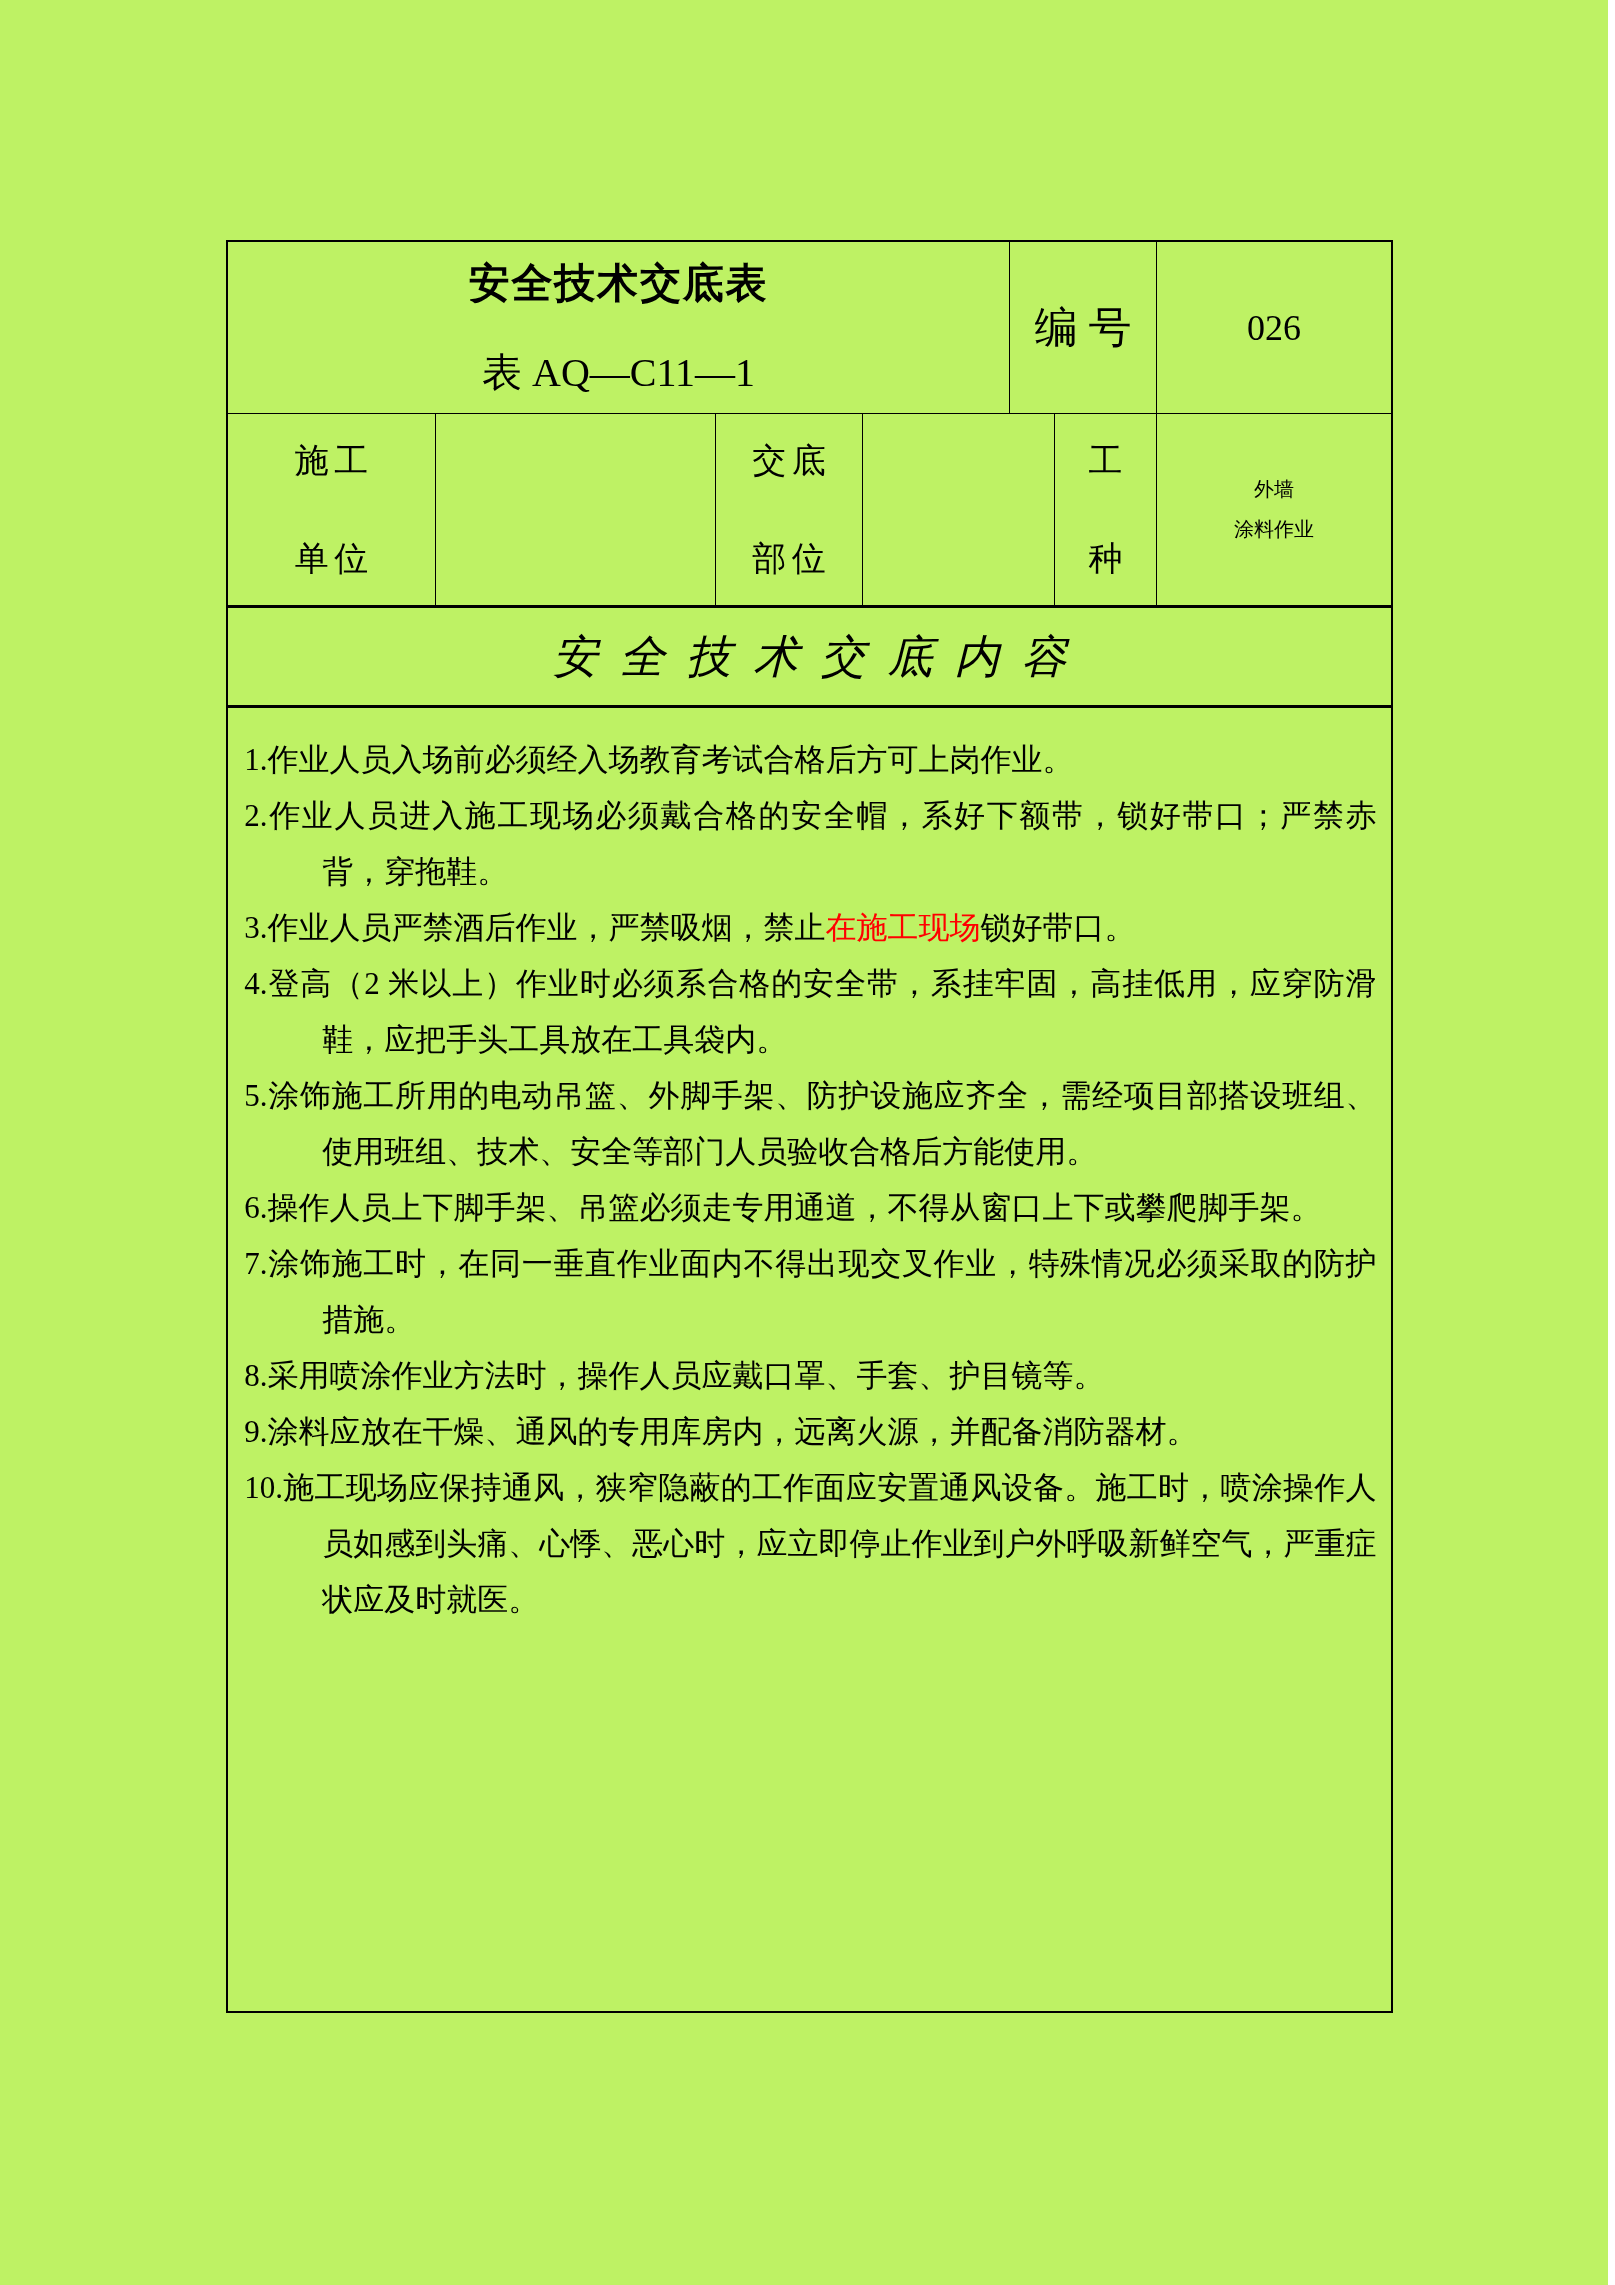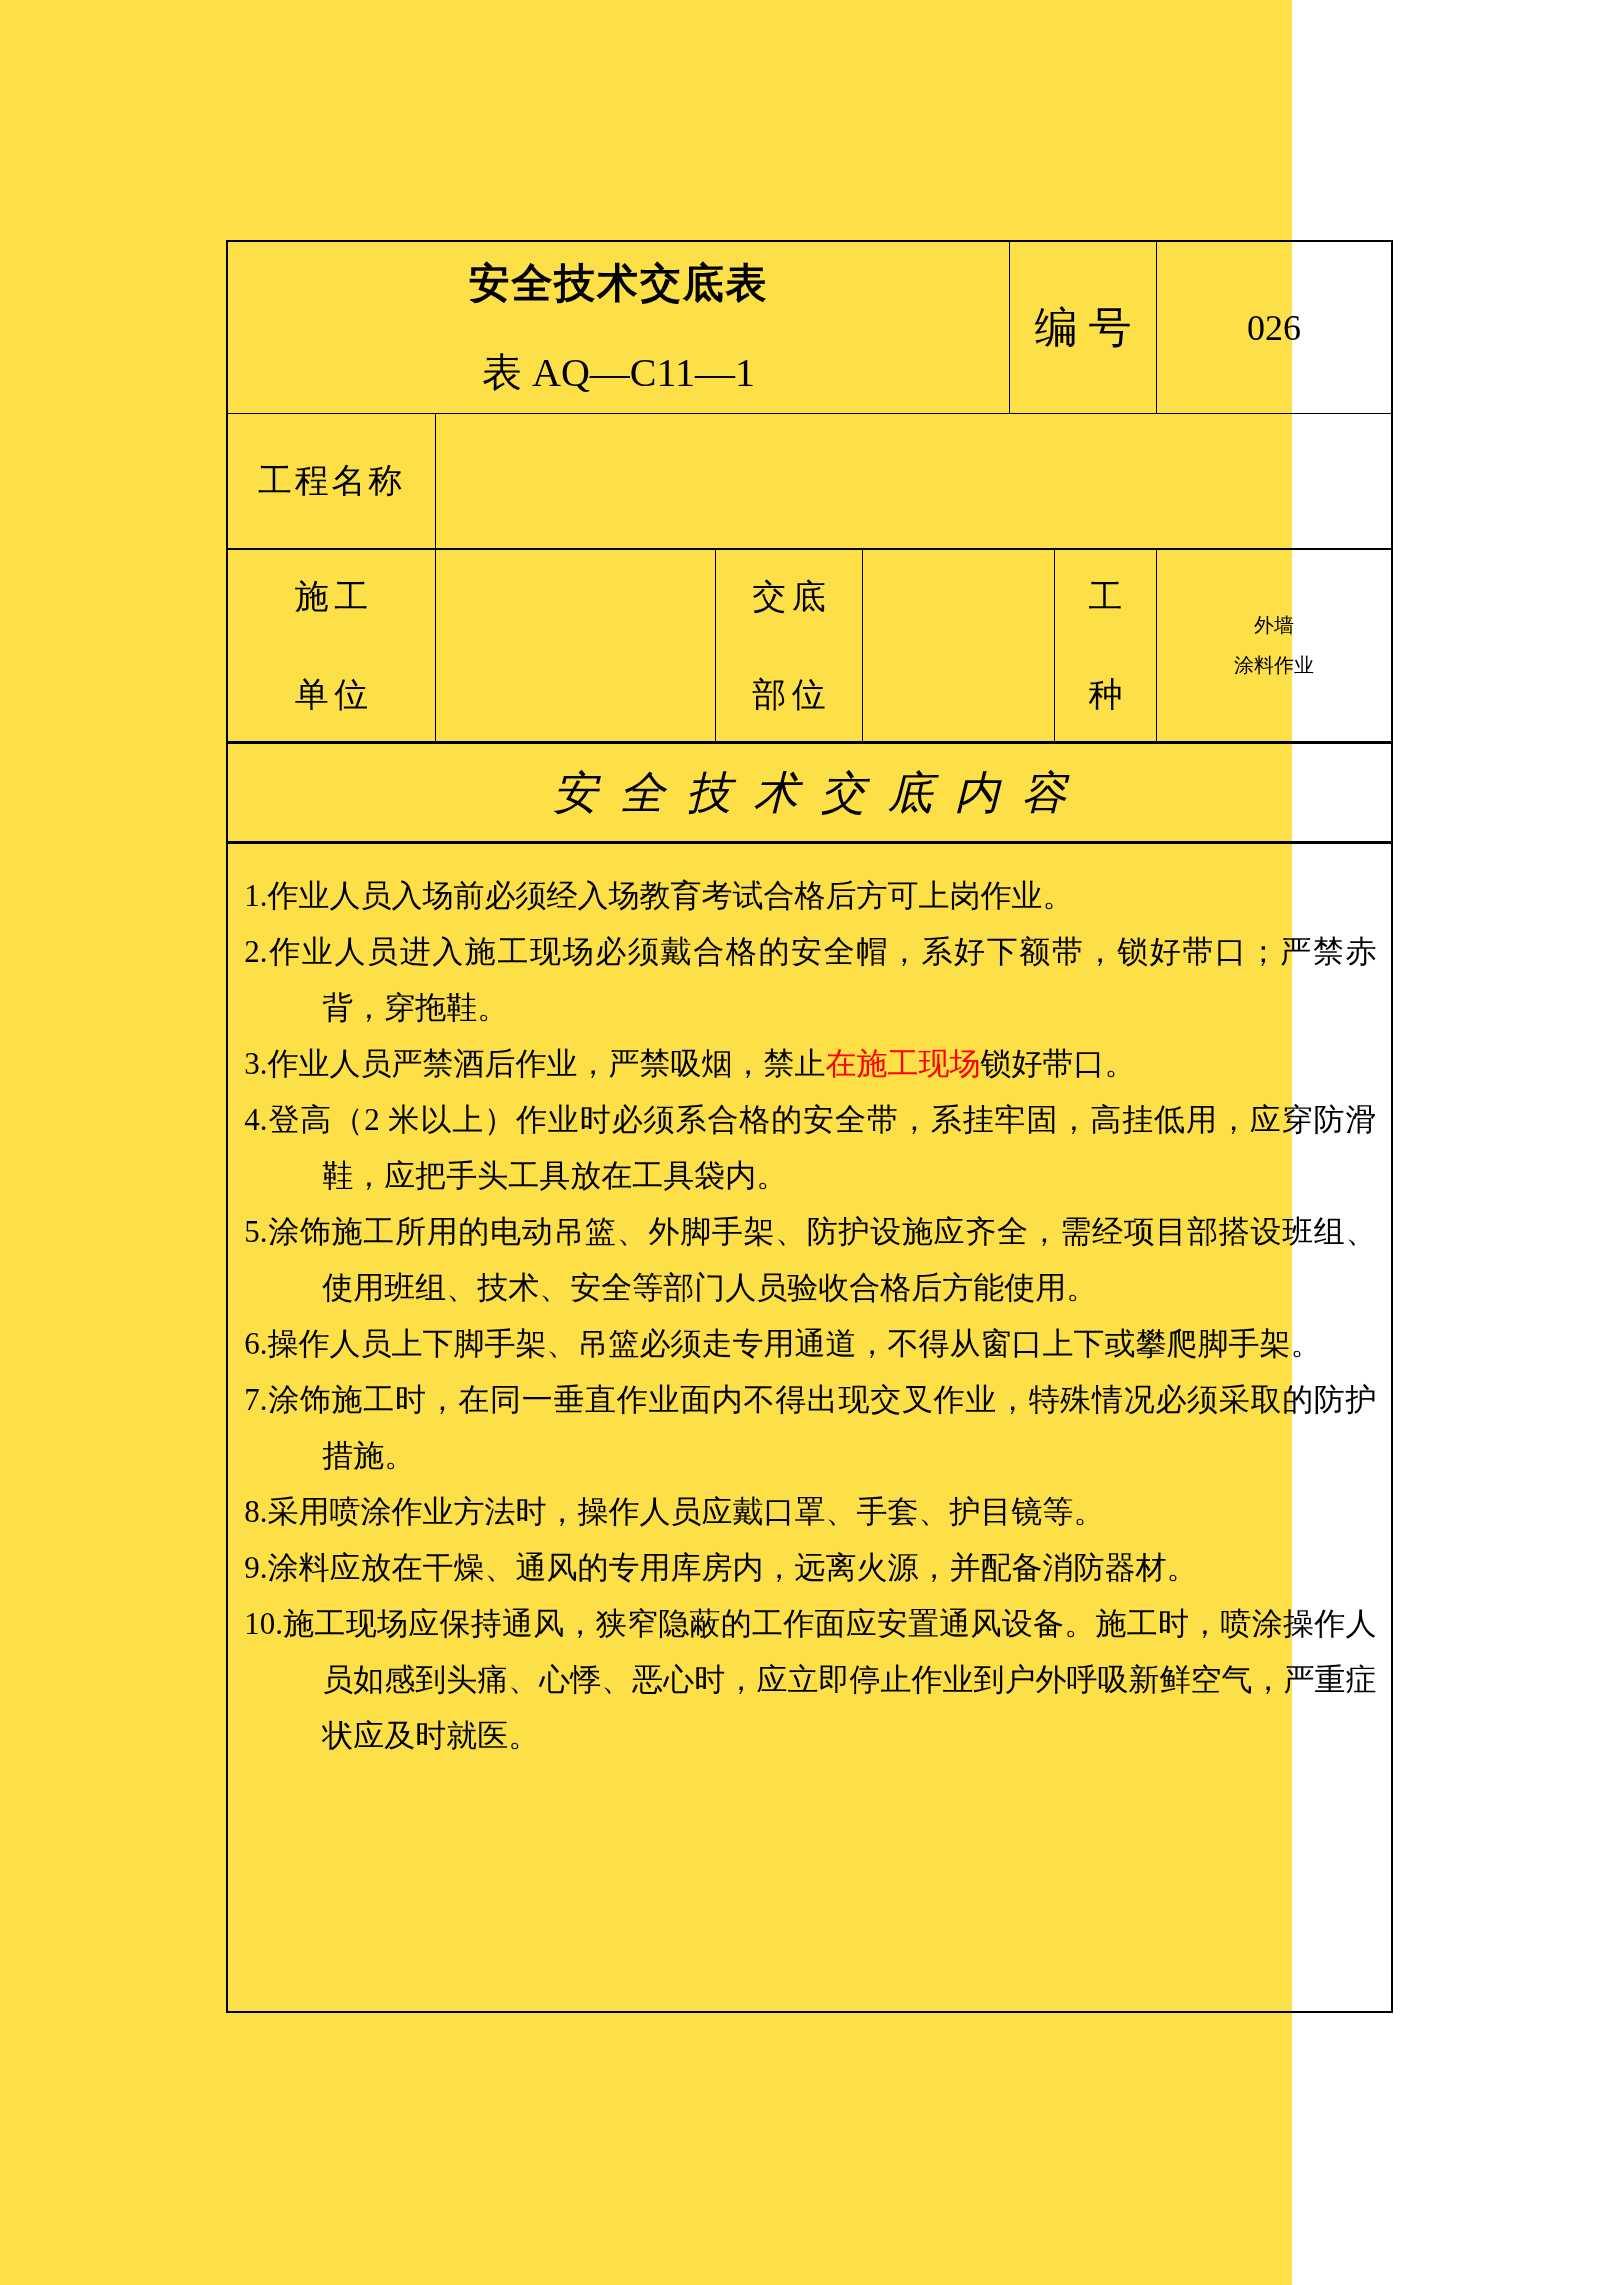--- a/index.html
+++ b/index.html
@@ -2,23 +2,23 @@
 <html style="font-size:14.5px"><head>
 <meta charset="utf-8">
 <style>
   html, body {
     margin: 0;
     padding: 0;
     background: #ffffff;
   }
   .page {
     position: relative;
-    width: 1292px;
+    width: 1608px;
     height: 2285px;
-    background: #fde047;
+    background: #bef264;
     font-family: "Liberation Serif", "DejaVu Serif", serif;
     color: #000000;
   }
   .form-table {
     position: absolute;
     left: 226px;
     top: 240px;
     width: 1167px;
     height: 1773px;
     border: 2.7px solid #000;
@@ -132,24 +132,20 @@
 
     <div class="row row-title">
       <div class="cell v-div title-cell">
         <div class="doc-title">安全技术交底表</div>
         <div class="doc-code">表 AQ—C11—1</div>
       </div>
       <div class="cell v-div serial-label-cell">编号</div>
       <div class="cell serial-value-cell">026</div>
     </div>
 
-    <div class="row row-project">
-      <div class="cell v-div label-cell-wide">工程名称</div>
-      <div class="cell project-value-cell"></div>
-    </div>
 
     <div class="row row-unit">
       <div class="cell v-div stack-label cu-label">
         <span>施工</span>
         <span>单位</span>
       </div>
       <div class="cell v-div cu-value"></div>
       <div class="cell v-div stack-label dp-label">
         <span>交底</span>
         <span>部位</span>

